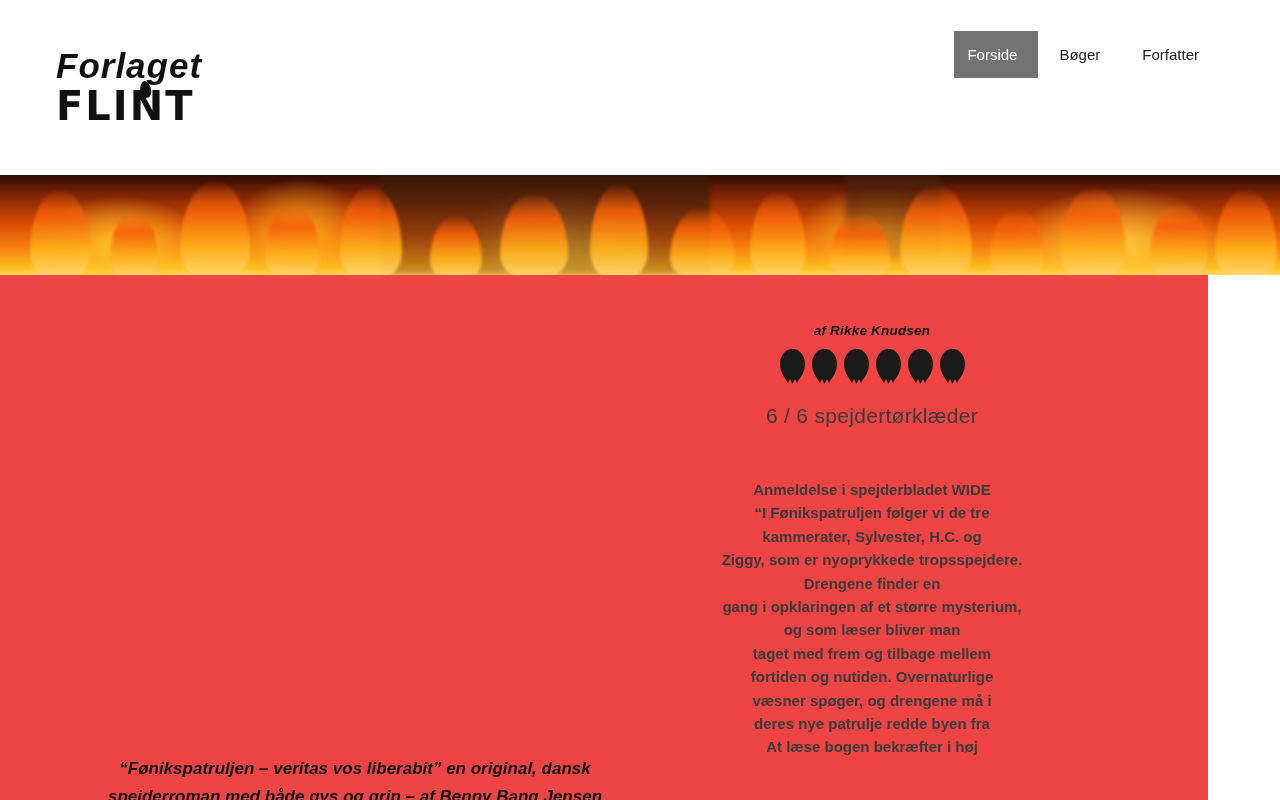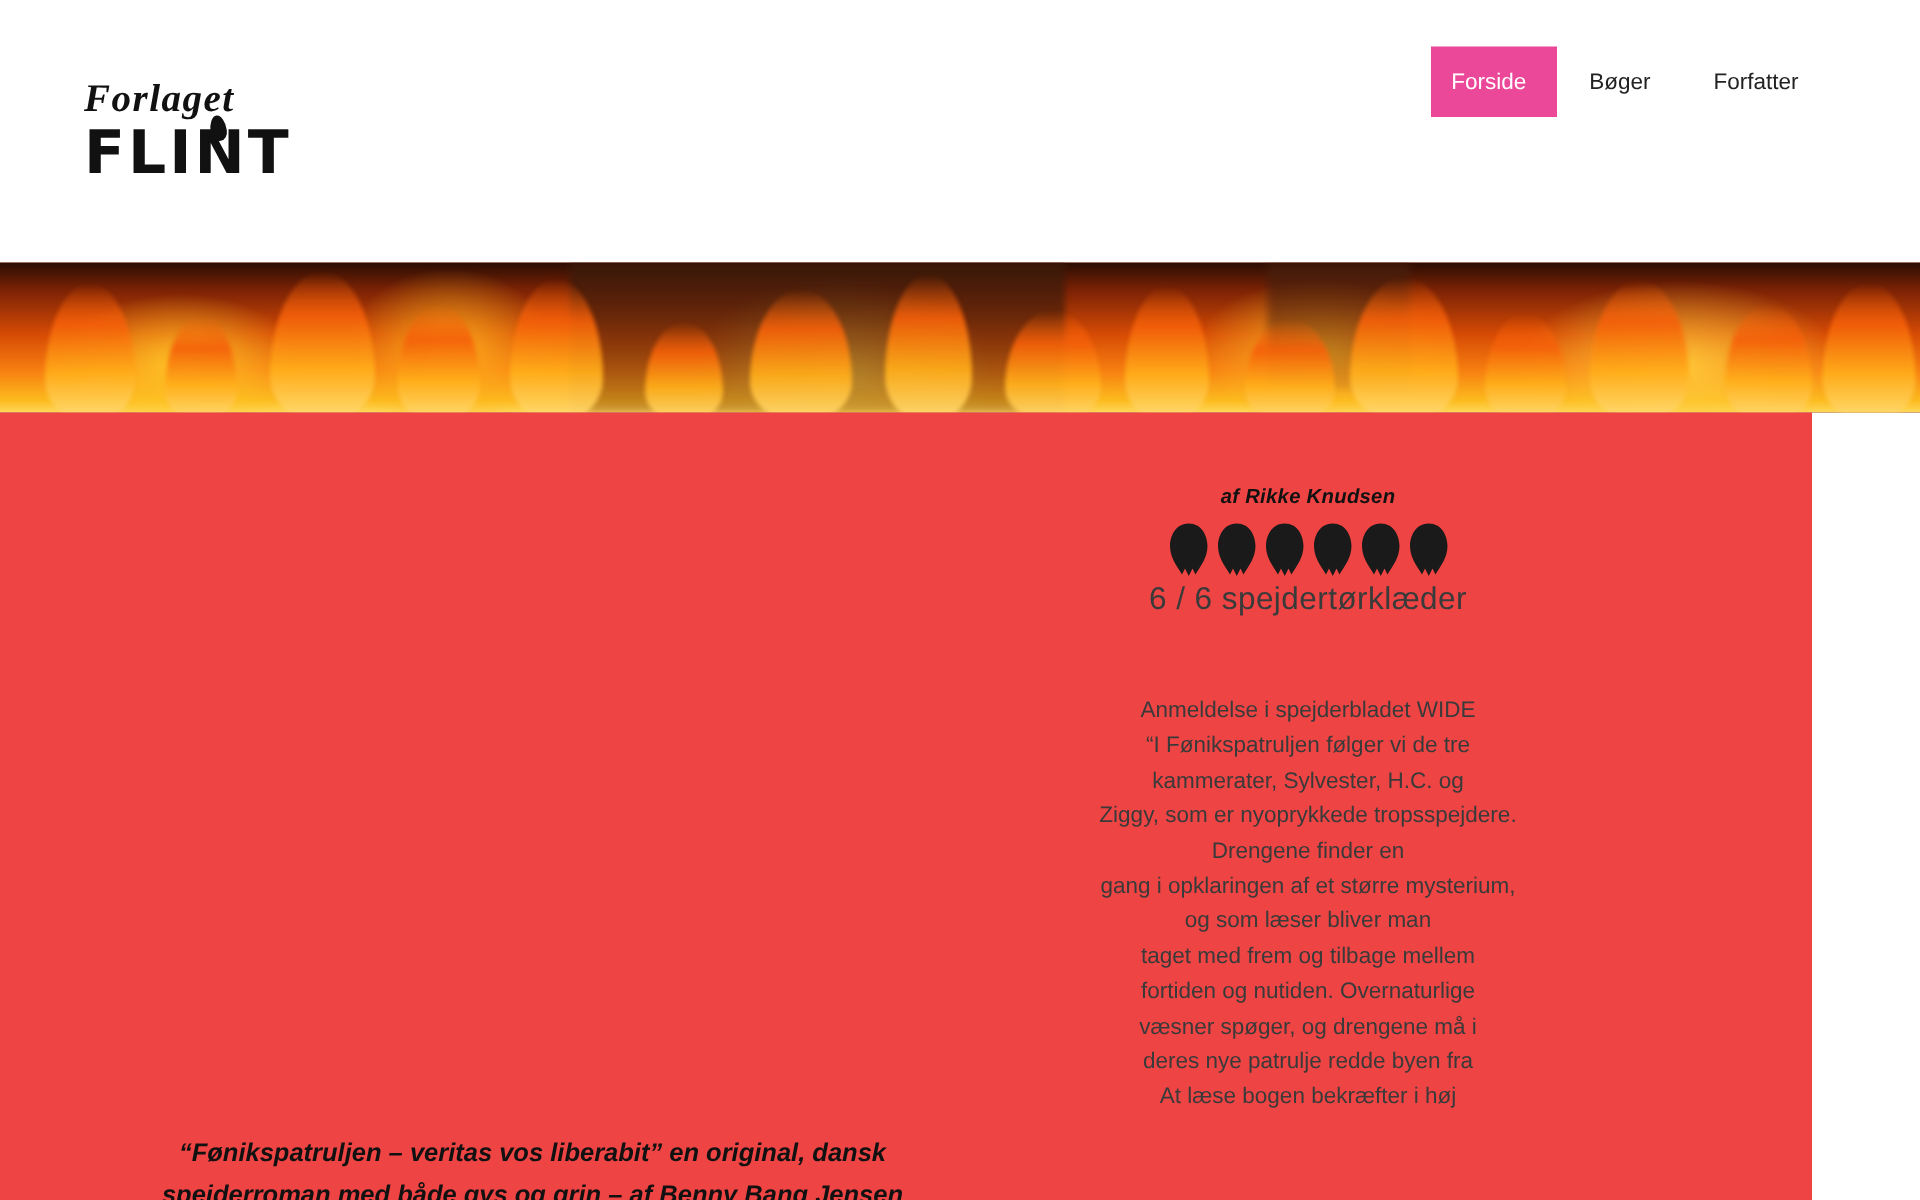--- a/index.html
+++ b/index.html
@@ -23,24 +23,24 @@
     left: 56px;
     top: 45px;
     width: 160px;
     height: 85px;
     display: flex;
     flex-direction: column;
     justify-content: center;
     color: #111111;
   }
   .logo-line1 {
-    font-family: Liberation Serif, serif;
+    font-family: Liberation Sans, sans-serif;
     font-weight: bold;
     font-style: italic;
-    font-size: 26px;
+    font-size: 35px;
     letter-spacing: 1px;
     line-height: 1;
   }
   .logo-line2 {
     font-family: "DejaVu Sans", sans-serif;
     font-weight: bold;
     font-size: 40px;
     letter-spacing: 2px;
     line-height: 1.05;
     margin-top: 2px;
@@ -68,21 +68,21 @@
   .nav-item {
     font-size: 15px;
     color: #222222;
     padding: 16px 21px;
     line-height: 1;
     text-decoration: none;
     white-space: nowrap;
     cursor: pointer;
   }
   .nav-item.active {
-    background: #ec4899;
+    background: #737373;
     color: #ffffff;
     padding-left: 13px;
   }
 
   
   .hero {
     position: relative;
     width: 1280px;
     height: 100px;
     overflow: hidden;
@@ -157,30 +157,31 @@
     gap: 1px;
     height: 42px;
   }
   .scarf {
     width: 31px;
     height: 42px;
     position: relative;
   }
   .scarf-svg { display: block; }
   .rating-text {
-    margin-top: 0;
+    margin-top: 16px;
     font-size: 21px;
     color: #3a3a3a;
     letter-spacing: 0.3px;
   }
   .review {
     margin-top: 50px;
     font-size: 15px;
     line-height: 23.4px;
     color: #3a3a3a;
+    font-weight: bold;
   }
   .review div { white-space: nowrap; }
 
   .left-col {
     position: absolute;
     left: 90px;
     top: 480px;
     width: 530px;
     text-align: center;
   }

